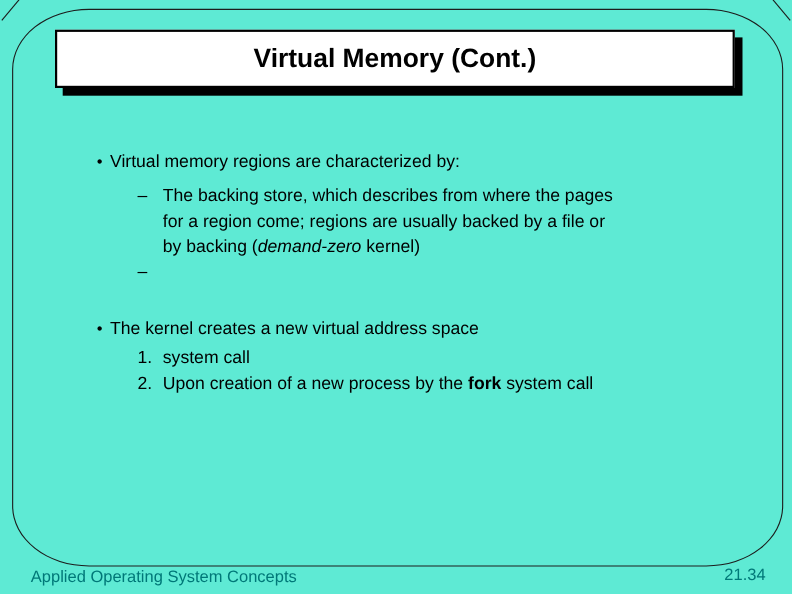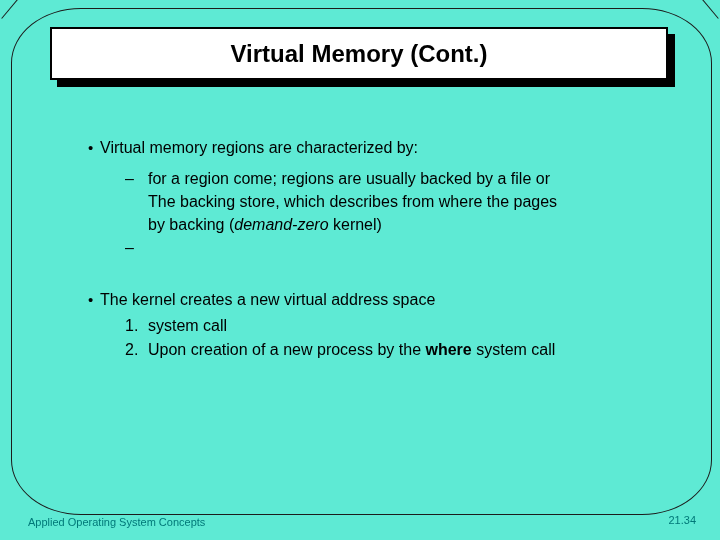--- a/index.html
+++ b/index.html
@@ -95,21 +95,21 @@
   .line { display: block; }
   .em-italic { font-style: italic; }
   .strong { font-weight: 700; }
   
   .footer {
     position: absolute;
     left: 0;
     top: 514px;
     width: 647px;
     height: 20px;
-    font-size: 11px;
+    font-size: 15px;
     color: var(--footer-color, #007878);
     z-index: 1;
   }
   .f-left  { position: absolute; left: 28px; top: 2px; }
   .f-center{ position: absolute; left: 0; top: 0; width: 696px; text-align: right; }
   .f-right { position: absolute; right: 16px; top: 2px; }
 </style>
 </head>
 <body>
 
@@ -126,22 +126,22 @@
   <div class="content">
 
     <div class="row l1 b1">
       <span class="marker">•</span>
       <span class="text">Virtual memory regions are characterized by:</span>
     </div>
 
     <div class="row l2 sub1">
       <span class="marker">–</span>
       <div class="text">
+        <span class="line">The backing store, which describes from where the pages</span>
         <span class="line">for a region come; regions are usually backed by a file or</span>
-        <span class="line">The backing store, which describes from where the pages</span>
         <span class="line"><span>by backing (</span><span class="em-italic">demand-zero</span><span> kernel)</span></span>
       </div>
     </div>
 
     <div class="row l2 sub2">
       <span class="marker">–</span>
       <div class="text">
       </div>
     </div>
 
@@ -153,21 +153,21 @@
     <div class="row l2 num1">
       <span class="marker">1.</span>
       <div class="text">
         <span class="line">system call</span>
       </div>
     </div>
 
     <div class="row l2 num2">
       <span class="marker">2.</span>
       <div class="text">
-        <span class="line"><span>Upon creation of a new process by the </span><span class="strong">where</span><span> system call</span></span>
+        <span class="line"><span>Upon creation of a new process by the </span><span class="strong">fork</span><span> system call</span></span>
       </div>
     </div>
 
   </div>
 
   <div class="footer">
     <span class="f-left">Applied Operating System Concepts</span>
     <span class="f-center">21.34</span>
   </div>
 

